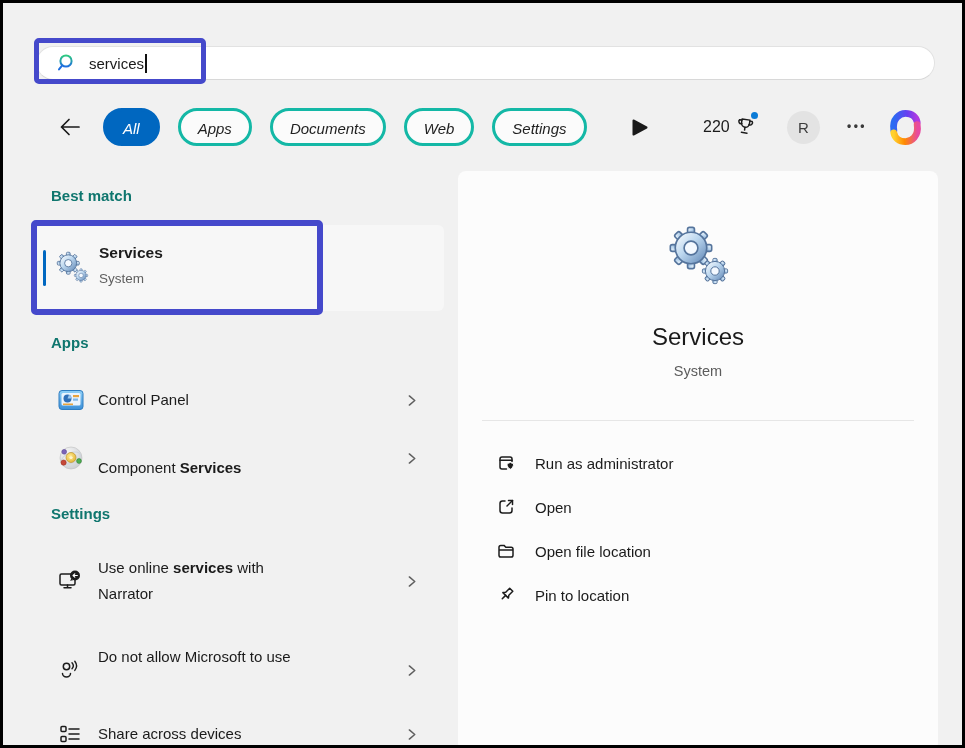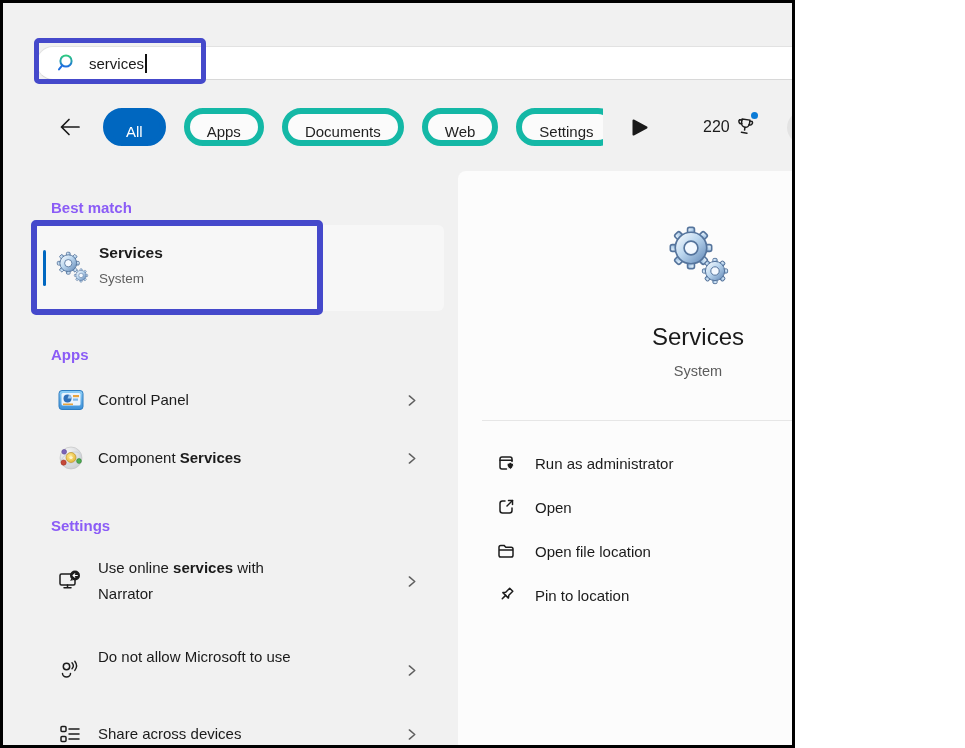--- a/index.html
+++ b/index.html
@@ -1,56 +1,56 @@
 <!DOCTYPE html>
 <html><head>
 <meta charset="utf-8">
 <style>
   * { margin:0; padding:0; box-sizing:border-box; }
   html,body { width:965px; height:748px; background:#fff; }
   body { font-family:"Liberation Sans", sans-serif; color:#1b1b1b; }
-  .screen { position:relative; width:795px; height:748px; border:3px solid #000;
+  .screen { position:relative; width:965px; height:748px; border:3px solid #000;
             background:#f1f1f1; overflow:hidden;padding-left:25px; }
 
   
   .search-pill { position:absolute; left:33px; top:43px; width:899px; height:34px;
                  background:#fff; border:1px solid #e2e2e2; border-bottom-color:#d8d8d8;
                  border-radius:17px; display:flex; align-items:center; padding-left:19px; }
   .search-text { font-size:15px; color:#1a1a1a; margin-left:13px; }
   .caret { display:inline-block; width:1.5px; height:19px; background:#111;
            vertical-align:-4px; margin-left:1px; }
   .annotation { position:absolute; border:5px solid #4549cb; border-radius:5px;
                 pointer-events:none; }
   .annot-search { left:31px; top:35px; width:172px; height:46px; }
   .annot-best { left:28px; top:217px; width:292px; height:95px; border-width:6px; }
 
   
   .back-btn { position:absolute; left:55px; top:113px; width:24px; height:22px; }
   .tabs-strip { position:absolute; left:100px; top:105px; width:500px; height:38px;
                 display:flex; gap:18px; overflow:hidden; }
   .tab { flex:0 0 auto; height:38px; line-height:36px; padding:0 17px; font-size:15px;
-         color:#1f1f1f; background:#fbfbfb; border:6px solid #14b8a6; border-radius:19px;
-         white-space:nowrap; }
+         color:#1f1f1f; background:#fbfbfb; border:3px solid #14b8a6; border-radius:19px;
+         white-space:nowrap;font-style:italic; }
   .tab.selected { background:#0067c0; border-color:#0067c0; color:#fff; }
   .tabs-more { position:absolute; left:629px; top:116px; }
   .rewards { position:absolute; left:700px; top:110px; height:28px; display:flex;
              align-items:center; gap:3px; }
   .rewards-count { font-size:16px; color:#1b1b1b; }
   .trophy-wrap { position:relative; width:24px; height:26px; }
   .rewards-dot { position:absolute; right:-1px; top:-2px; width:7px; height:7px;
                  border-radius:50%; background:#0b7bd7; }
   .avatar { position:absolute; left:784px; top:108px; width:33px; height:33px; border-radius:50%;
             background:#e3e3e3; display:flex; align-items:center; justify-content:center;
             font-size:15px; color:#3c3c3c; }
   .more-dots { position:absolute; left:839px; top:116px; width:30px; text-align:center;
                font-size:12px; font-weight:bold; letter-spacing:2.5px; color:#3a3a3a; }
   .copilot { position:absolute; left:885px; top:107px; }
 
   
-  .section-header { position:absolute; left:48px; font-size:15px; font-weight:bold; color:#8b5cf6;margin-top:12px; }
+  .section-header { position:absolute; left:48px; font-size:15px; font-weight:bold; color:#0f766e; }
   .best-row { position:absolute; left:33px; top:222px; width:408px; height:86px;
               background:#f7f7f7; border-radius:6px; }
   .best-accent { position:absolute; left:7px; top:25px; width:3px; height:36px;
                  border-radius:2px; background:#0067c0; }
   .best-icon { position:absolute; left:19px; top:26px; }
   .best-title { position:absolute; left:63px; top:19px; font-size:15.5px; font-weight:bold; }
   .best-sub { position:absolute; left:63px; top:46px; font-size:13.5px; color:#5f5f5f; }
 
   .row-icon { position:absolute; left:55px; }
   .row-label { position:absolute; left:95px; font-size:15px; line-height:26px; width:280px; }
@@ -234,21 +234,21 @@
       <svg width="26" height="26" viewBox="0 0 26 26">
         <circle cx="13" cy="13" r="11" fill="url(#sphereGrad)" stroke="#c0c0c0" stroke-width="0.6"></circle>
         <ellipse cx="13" cy="13" rx="10" ry="5.2" fill="none" stroke="#ced4db" transform="rotate(-22 13 13)"></ellipse>
         <circle cx="13" cy="12.5" r="5" fill="url(#goldGrad)" stroke="#b98a1e" stroke-width="0.6"></circle>
         <path d="M13,10.3 l0.8,1.4 1.5,0.2 -1.1,1.1 0.3,1.5 -1.5,-0.8 -1.5,0.8 0.3,-1.5 -1.1,-1.1 1.5,-0.2 z" fill="#fff4cf"></path>
         <circle cx="6.2" cy="6.8" r="2.4" fill="#7a63b8" stroke="#5a4791" stroke-width="0.6"></circle>
         <circle cx="5.6" cy="17.6" r="2.6" fill="#c64838" stroke="#9e2f22" stroke-width="0.6"></circle>
         <circle cx="21" cy="16" r="2.4" fill="#4caf50" stroke="#2e7d32" stroke-width="0.6"></circle>
       </svg>
     </span>
-    <span class="row-label" style="top:442px"><span>Component </span><span class="bold">Services</span></span>
+    <span class="row-label" style="top:452px"><span>Component </span><span class="bold">Services</span></span>
     <span class="row-chevron" style="top:449px">
       <svg width="13" height="13" viewBox="0 0 12 12">
           <path d="M4,1.8 L9,6 L4,10.2" fill="none" stroke="#5f5f5f" stroke-width="1.4" stroke-linecap="round" stroke-linejoin="round"></path>
         </svg>
     </span>
   </div>
 
   <div class="section-header" style="top:502px">Settings</div>
 
   <div>

